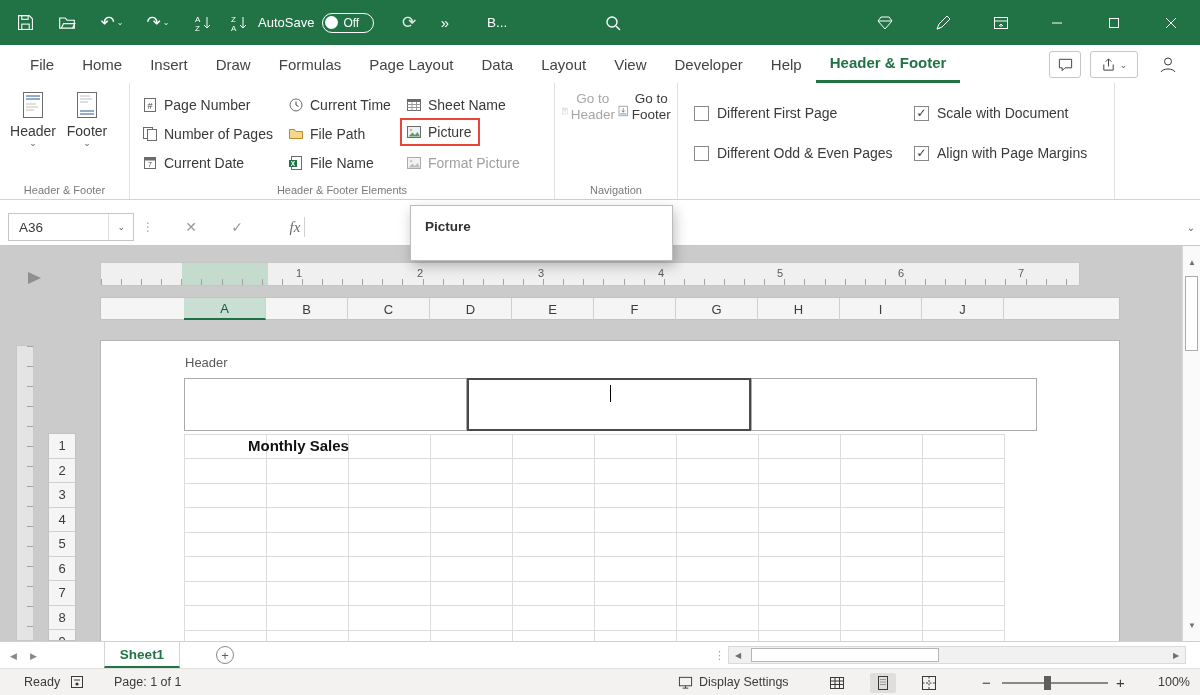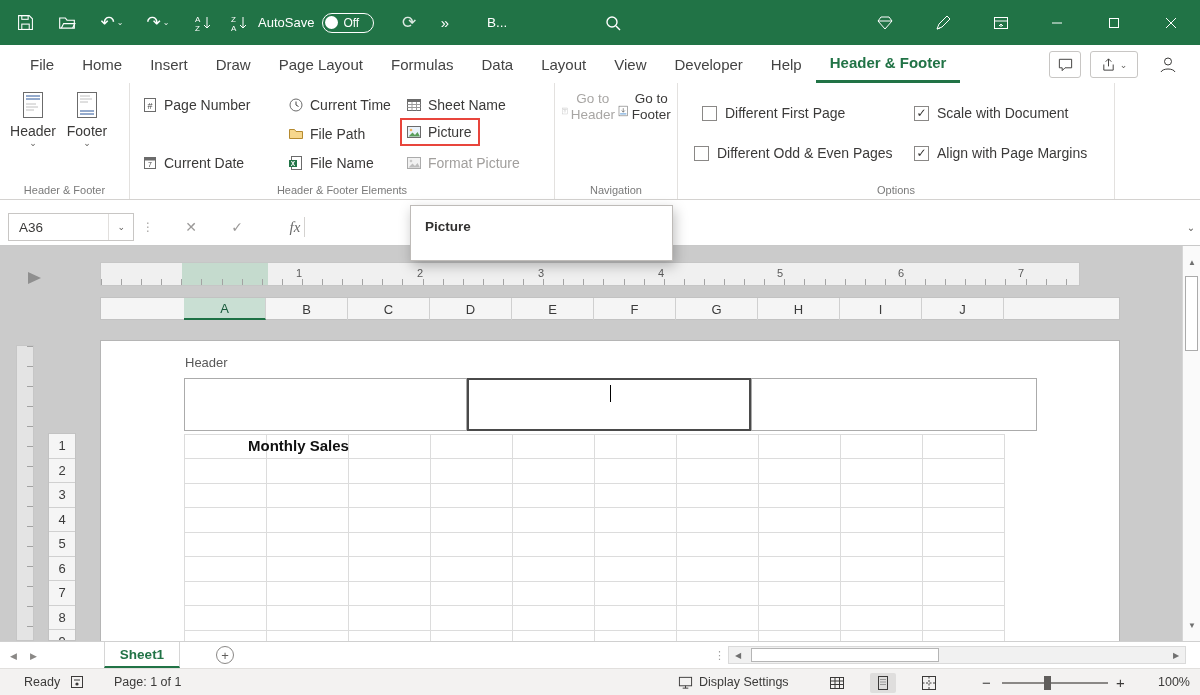--- a/index.html
+++ b/index.html
@@ -188,22 +188,22 @@
           <path d="M1 1l10 10M11 1L1 11" stroke="#fff"></path>
         </svg>
       </div>
   </div>
 
   <div class="menubar">
     <span class="mtab">File</span>
     <span class="mtab">Home</span>
     <span class="mtab">Insert</span>
     <span class="mtab">Draw</span>
+    <span class="mtab">Formulas</span>
     <span class="mtab">Page Layout</span>
-    <span class="mtab">Formulas</span>
     <span class="mtab">Data</span>
     <span class="mtab">Layout</span>
     <span class="mtab">View</span>
     <span class="mtab">Developer</span>
     <span class="mtab">Help</span>
     <span class="mtab active">Header &amp; Footer</span>
 
     <div class="mright" style="left:1049px;width:32px">
       <svg width="17" height="17" viewBox="0 0 18 18">
           <path d="M2.5 3.5h13v9h-7l-3 3v-3h-3z" fill="none" stroke="#3B3A39"></path>
@@ -249,20 +249,27 @@
     </div>
 
     <div class="rgroup" style="left:130px;width:425px">
       <div class="rbtn-sm" style="left:12px;top:9px">
         <svg width="16" height="16" viewBox="0 0 16 16">
             <rect x="2.5" y="1.5" width="11" height="13" fill="#fff" stroke="#6B6B6B"></rect>
             <text x="8" y="11.5" font-size="9" text-anchor="middle" fill="#444">#</text>
           </svg>
         <span>Page Number</span>
       </div>
+      <div class="rbtn-sm" style="left:12px;top:38px">
+        <svg width="16" height="16" viewBox="0 0 16 16">
+            <rect x="1.5" y="1.5" width="9" height="11" fill="#fff" stroke="#6B6B6B"></rect>
+            <rect x="5.5" y="3.5" width="9" height="11" fill="#fff" stroke="#6B6B6B"></rect>
+          </svg>
+        <span>Number of Pages</span>
+      </div>
       <div class="rbtn-sm" style="left:12px;top:67px">
         <svg width="16" height="16" viewBox="0 0 16 16">
             <rect x="2.5" y="2.5" width="11" height="11" fill="#fff" stroke="#6B6B6B"></rect>
             <rect x="3" y="3" width="10" height="2.5" fill="#6B6B6B"></rect>
             <text x="8" y="12" font-size="7" text-anchor="middle" fill="#444">7</text>
           </svg>
         <span>Current Date</span>
       </div>
       <div class="rbtn-sm" style="left:158px;top:9px">
         <svg width="16" height="16" viewBox="0 0 16 16">
@@ -326,21 +333,21 @@
             <rect x="3.5" y="2.5" width="15" height="17" fill="#fff" stroke="#6B6B6B"></rect>
             <rect x="5.5" y="14.5" width="11" height="3" fill="#9FC3E7"></rect>
             <path d="M11 6v7m0 0l-3-3m3 3l3-3" stroke="#444" fill="none"></path>
           </svg>
         <span>Go to Footer</span>
       </div>
       <div class="glabel">Navigation</div>
     </div>
 
     <div class="rgroup" style="left:678px;width:437px">
-      <div class="cbrow" style="left:24px;top:22px">
+      <div class="cbrow" style="left:16px;top:22px">
         <span class="cbox">
             <span class="mark">✓</span>
           </span>
         <span>Different First Page</span>
       </div>
       <div class="cbrow" style="left:16px;top:62px">
         <span class="cbox">
             <span class="mark">✓</span>
           </span>
         <span>Different Odd &amp; Even Pages</span>
@@ -350,21 +357,20 @@
             <span class="mark">✓</span>
           </span>
         <span>Scale with Document</span>
       </div>
       <div class="cbrow" style="left:236px;top:62px">
         <span class="cbox checked">
             <span class="mark">✓</span>
           </span>
         <span>Align with Page Margins</span>
       </div>
-      <div class="glabel">Options</div>
     </div>
   </div>
 
   <div class="fbar">
     <div class="namebox">
       <span>A36</span>
       <span class="nchev">⌄</span>
     </div>
     <div class="fgly" style="left:140px;width:16px;color:#A8A6A4;font-size:12px">⋮</div>
     <div class="fgly" style="left:176px">✕</div>

